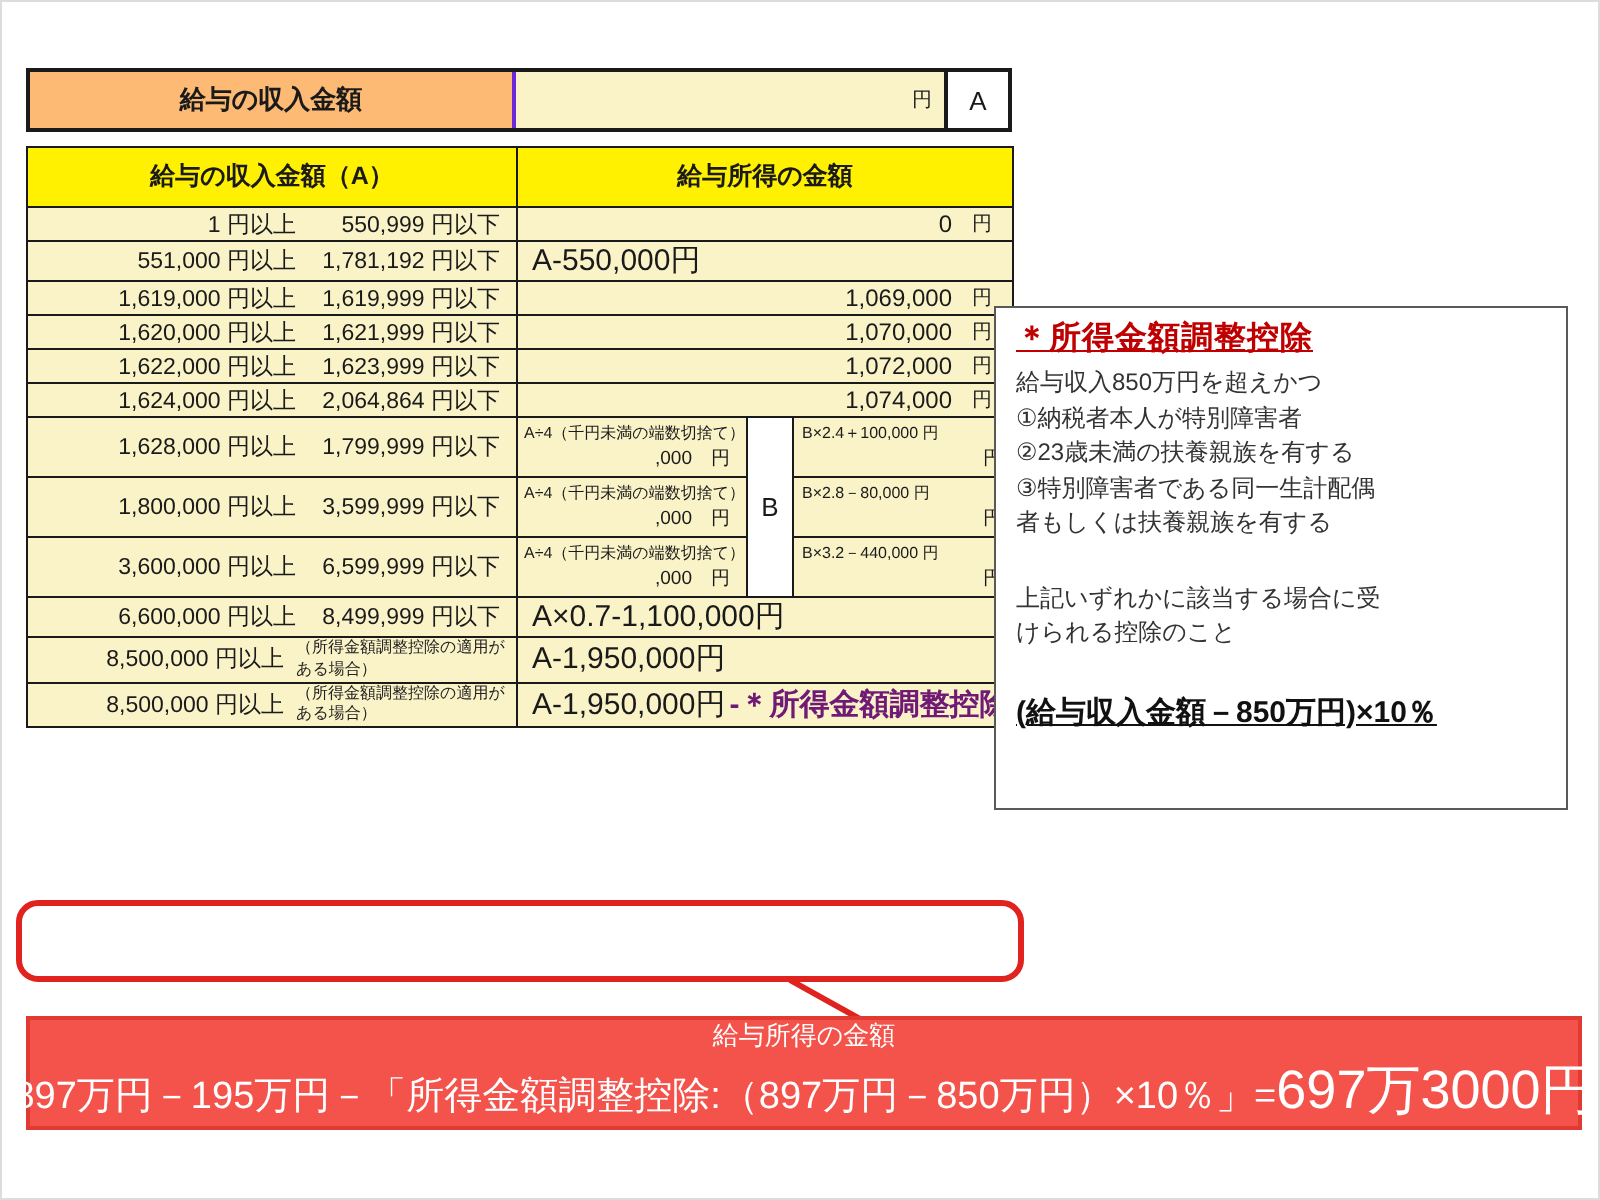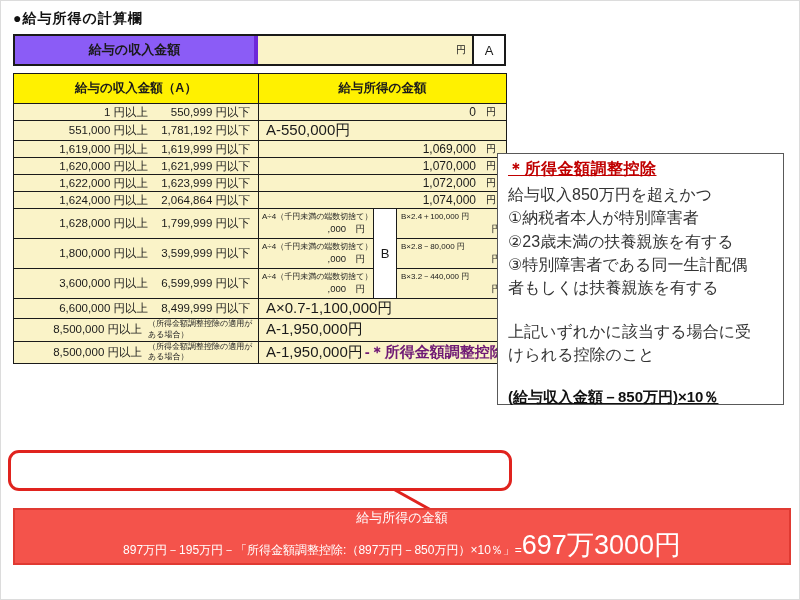--- a/index.html
+++ b/index.html
@@ -8,21 +8,21 @@
     width:800px; height:600px;
     font-family:"Liberation Sans","DejaVu Sans",sans-serif;
     color:#1a1a1a;
   }
   .page { position:relative; width:800px; height:600px; background:#fff; border:1px solid #dcdcdc; overflow:hidden; }
 
   .doc-title { position:absolute; left:12px; top:9px; font-size:14px; font-weight:bold; color:#111; letter-spacing:1px; }
 
   
   .mini-table { position:absolute; left:12px; top:33px; width:493px; height:32px; display:flex; border:2px solid #1a1a1a; background:#FAF3C8; }
-  .mt-label { width:243px; background:#8b5cf6; border-right:4px solid #6d28d9; display:flex; align-items:center; justify-content:center; font-weight:bold; font-size:13px; }
+  .mt-label { width:243px; background:#fdba74; border-right:2px solid #6d28d9; display:flex; align-items:center; justify-content:center; font-weight:bold; font-size:13px; }
   .mt-value { flex:1; background:#FAF3C8; border-right:2px solid #1a1a1a; display:flex; align-items:center; justify-content:flex-end; padding-right:6px; }
   .yen-small { font-size:10px; }
   .mt-ref { width:30px; background:#fff; display:flex; align-items:center; justify-content:center; font-size:13px; }
 
   
   .main-table { position:absolute; left:12px; top:72px; width:493px; border-collapse:collapse; table-layout:fixed; }
   .main-table th, .main-table td { border:1.5px solid #1a1a1a; background:#FAF3C8; padding:0; vertical-align:middle; }
   .main-table th { background:#FFF100; height:30px; font-size:12.5px; font-weight:bold; }
   .main-table tr { height:17px; }
 
@@ -45,37 +45,36 @@
   .bf-l2 { font-size:9.5px; text-align:right; padding:1px 5px 2px 0; }
 
   
   .highlight-rect { position:absolute; left:7px; top:449px; width:504px; height:41px; border:3px solid #E0231E; border-radius:11px; pointer-events:none; }
 
   .connector { position:absolute; left:0; top:0; width:800px; height:600px; pointer-events:none; }
 
   
   .note-box { position:absolute; left:496px; top:152px; width:287px; height:252px; border:1px solid #595959; padding:5px 9px 0 10px; background:#fff; }
   .nb-title { color:#C00000; font-weight:bold; font-size:16px; text-decoration:underline; margin-bottom:3px; letter-spacing:0.5px; }
-  .nb-body { font-size:16px; color:#333; line-height:1.46; white-space:pre-line; }
+  .nb-body { font-size:12px; color:#333; line-height:1.46; white-space:pre-line; }
   .nb-body2 { margin-top:20px; }
   .nb-formula { margin-top:21px; font-size:15px; font-weight:bold; color:#111; text-decoration:underline; white-space:nowrap; }
 
   
   .banner { position:absolute; left:12px; top:507px; width:778px; height:57px; background:#F4534B; border:2px solid #E03A32; display:flex; flex-direction:column; align-items:center; justify-content:center; }
   .bn-title { color:#fff; font-size:13px; line-height:1.25; }
   .bn-line { display:flex; align-items:baseline; color:#fff; white-space:nowrap; }
-  .bn-calc { font-size:12px; }
+  .bn-calc { font-size:19px; }
   .bn-result { font-size:27px; }
 </style>
 </head>
 <body>
 
 <div class="page">
 
-  <div class="doc-title">●給与所得の計算欄</div>
 
   <div class="mini-table">
     <div class="mt-label">給与の収入金額</div>
     <div class="mt-value">
       <span class="yen-small">円</span>
     </div>
     <div class="mt-ref">A</div>
   </div>
 
   <table class="main-table">

